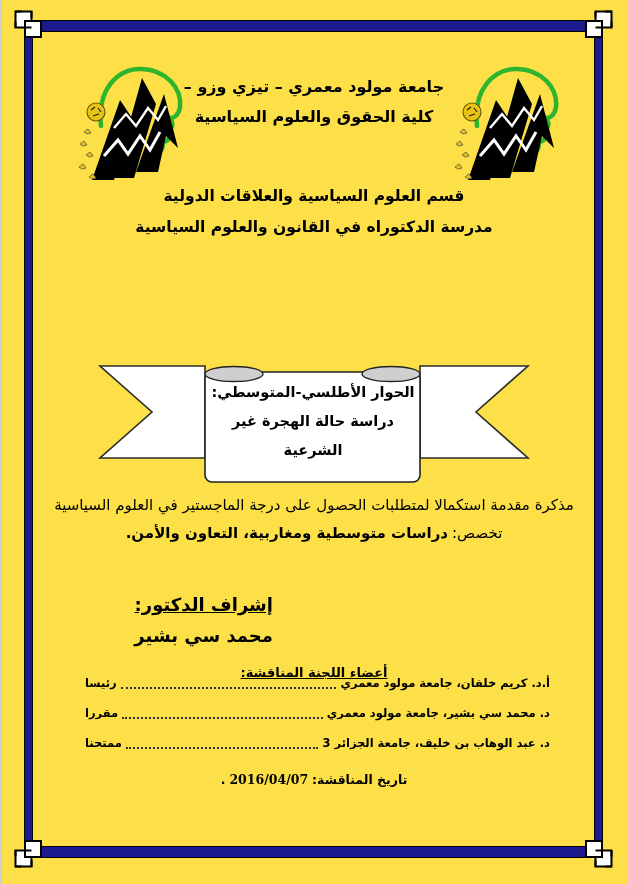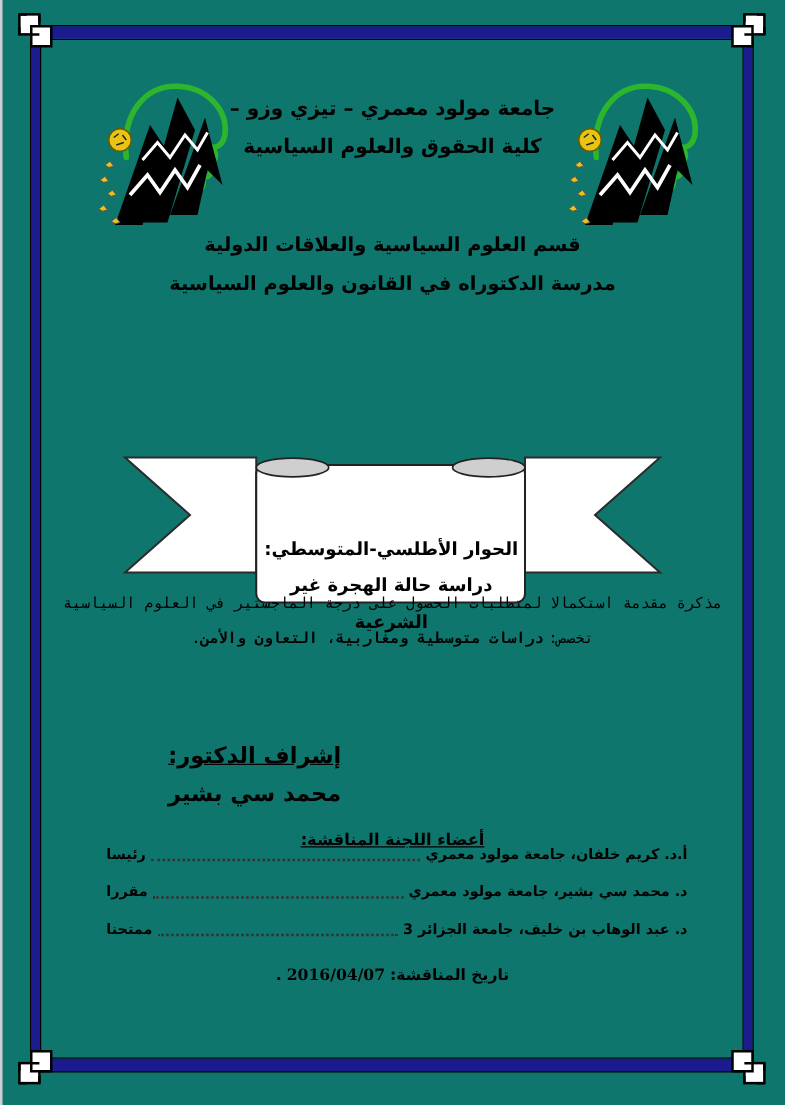--- a/index.html
+++ b/index.html
@@ -4,21 +4,21 @@
 <style>
   * { margin:0; padding:0; box-sizing:border-box; }
   html,body { width:628px; height:884px; }
   body {
     background:#ffffff;
     font-family:"DejaVu Sans", sans-serif;
     color:#000;
     position:relative;
     overflow:hidden;
   }
-  .page { position:absolute; inset:0; background:#0f766e; direction:rtl; }
+  .page { position:absolute; inset:0; background:#fde047; direction:rtl; }
   .scan-edge { position:absolute; left:0; top:0; width:2px; height:100%; background:#cfcfcf; }
 
   
   .frame {
     position:absolute; left:25px; top:21px; right:26px; bottom:27px;
     border:solid #1b1b8e; border-width:10px 7px;
     outline:1px solid #000;
     box-shadow: inset 0 0 0 1px #000;
   }
   .corner { position:absolute; width:30px; height:30px; }
@@ -38,28 +38,28 @@
   .dept-block {
     position:absolute; left:60px; right:60px; top:181px;
     text-align:center; font-weight:bold; font-size:15.5px; line-height:31px;
   }
 
   
   .banner { position:absolute; left:95px; top:358px; width:438px; height:130px; }
   .banner > svg { position:absolute; inset:0; }
   .banner-text {
     position:absolute; left:112px; top:20px; width:212px;
-    text-align:center; font-weight:bold; font-size:14.5px; line-height:29px;margin-top:48px;
+    text-align:center; font-weight:bold; font-size:14.5px; line-height:29px;
   }
   .banner-text .years { margin:0 4px; }
 
   
   .memo {
-    position:absolute; left:40px; right:40px; top:469px;
-    text-align:center; font-size:12px; line-height:28px;font-family:Liberation Mono, monospace;
+    position:absolute; left:40px; right:40px; top:491px;
+    text-align:center; font-size:15px; line-height:28px;
   }
   .memo .spec-label { margin-inline-end:4px; }
   .memo .spec-value { font-weight:bold; }
 
   
   .person-block { position:absolute; top:594px; text-align:right; font-size:18px; font-weight:bold; }
   .person-student    { right:78px; }
   .person-supervisor { right:355px; }
   .person-block .p-label { text-decoration:underline; }
   .person-block .p-name  { margin-top:10px; }

